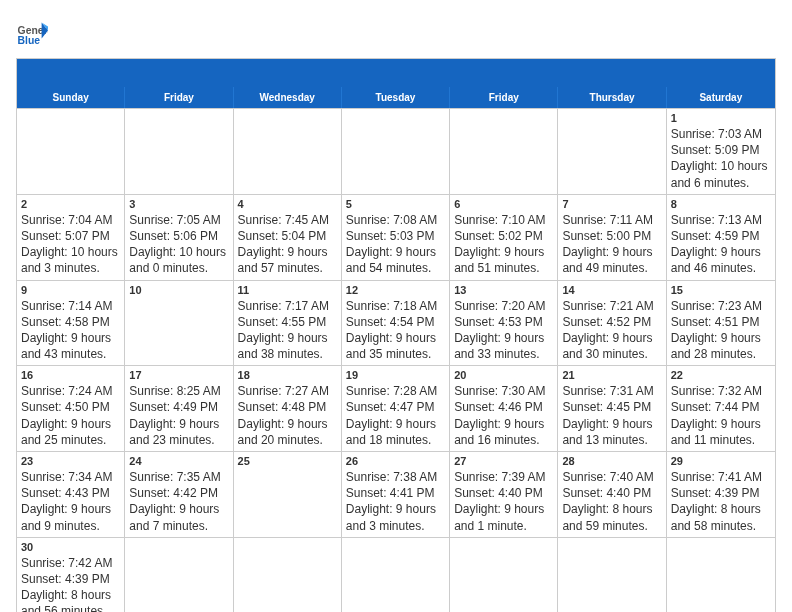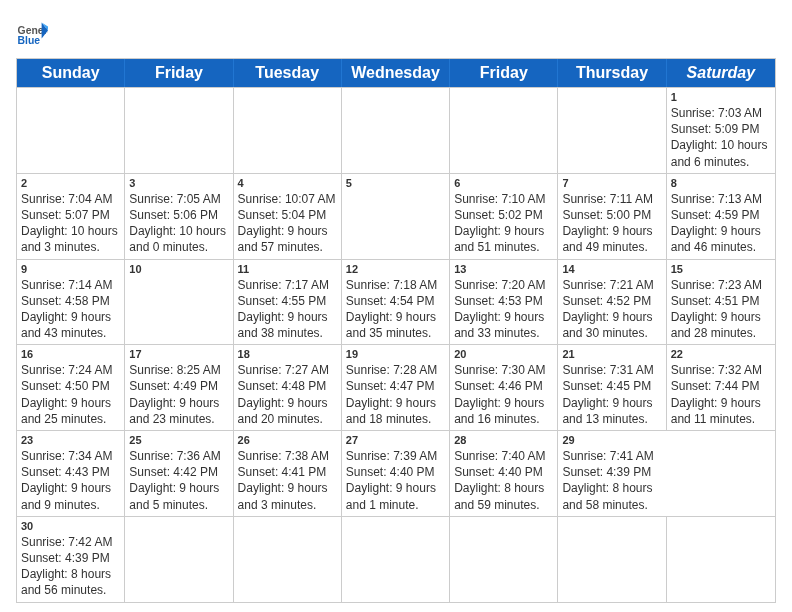--- a/index.html
+++ b/index.html
@@ -51,26 +51,27 @@
       border: 1px solid #ccc;
     }
     .cal-header {
       display: grid;
       grid-template-columns: repeat(7, 1fr);
       background: #1565c0;
     }
     .cal-header-cell {
       padding: 5px 4px;
       color: #fff;
-      font-size: 16px;
+      font-size: 10px;
       font-weight: bold;
       text-align: center;
       border-right: 1px solid #2176d2;
-    }
-    .cal-header-cell:last-child { border-right: none; font-style: italic; }
+      margin-top: 28px;
+    }
+    .cal-header-cell:last-child { border-right: none; }
     .cal-body {
       flex: 1;
       display: flex;
       flex-direction: column;
     }
     .cal-row {
       display: grid;
       grid-template-columns: repeat(7, 1fr);
       flex: 1;
       border-top: 1px solid #ccc;
@@ -114,22 +115,22 @@
     <div class="title-block">
       <div class="month-title"></div>
       <div class="location"></div>
     </div>
   </div>
 
   <div class="calendar">
     <div class="cal-header">
     <div class="cal-header-cell">Sunday</div>
         <div class="cal-header-cell">Friday</div>
+        <div class="cal-header-cell">Wednesday</div>
         <div class="cal-header-cell">Tuesday</div>
-        <div class="cal-header-cell">Wednesday</div>
         <div class="cal-header-cell">Friday</div>
         <div class="cal-header-cell">Thursday</div>
         <div class="cal-header-cell">Saturday</div>
       </div>
     <div class="cal-body">
     <div class="cal-row">
           <div class="cal-cell empty"></div>
           <div class="cal-cell empty"></div>
           <div class="cal-cell empty"></div>
           <div class="cal-cell empty"></div>
@@ -150,26 +151,29 @@
 Daylight: 10 hours and 3 minutes.</div>
           </div>
           <div class="cal-cell">
             <span class="day-num">3</span>
             <div class="cell-data">Sunrise: 7:05 AM
 Sunset: 5:06 PM
 Daylight: 10 hours and 0 minutes.</div>
           </div>
           <div class="cal-cell">
             <span class="day-num">4</span>
-            <div class="cell-data">Sunrise: 10:07 AM
+            <div class="cell-data">Sunrise: 7:45 AM
 Sunset: 5:04 PM
 Daylight: 9 hours and 57 minutes.</div>
           </div>
           <div class="cal-cell">
             <span class="day-num">5</span>
+            <div class="cell-data">Sunrise: 7:08 AM
+Sunset: 5:03 PM
+Daylight: 9 hours and 54 minutes.</div>
           </div>
           <div class="cal-cell">
             <span class="day-num">6</span>
             <div class="cell-data">Sunrise: 7:10 AM
 Sunset: 5:02 PM
 Daylight: 9 hours and 51 minutes.</div>
           </div>
           <div class="cal-cell">
             <span class="day-num">7</span>
             <div class="cell-data">Sunrise: 7:11 AM
@@ -269,24 +273,27 @@
           </div>
         </div>
         <div class="cal-row">
           <div class="cal-cell">
             <span class="day-num">23</span>
             <div class="cell-data">Sunrise: 7:34 AM
 Sunset: 4:43 PM
 Daylight: 9 hours and 9 minutes.</div>
           </div>
           <div class="cal-cell">
+            <span class="day-num">24</span>
+            <div class="cell-data">Sunrise: 7:35 AM
+Sunset: 4:42 PM
+Daylight: 9 hours and 7 minutes.</div>
+          </div>
+          <div class="cal-cell">
             <span class="day-num">25</span>
-            <div class="cell-data">Sunrise: 7:36 AM
-Sunset: 4:42 PM
-Daylight: 9 hours and 5 minutes.</div>
           </div>
           <div class="cal-cell">
             <span class="day-num">26</span>
             <div class="cell-data">Sunrise: 7:38 AM
 Sunset: 4:41 PM
 Daylight: 9 hours and 3 minutes.</div>
           </div>
           <div class="cal-cell">
             <span class="day-num">27</span>
             <div class="cell-data">Sunrise: 7:39 AM

